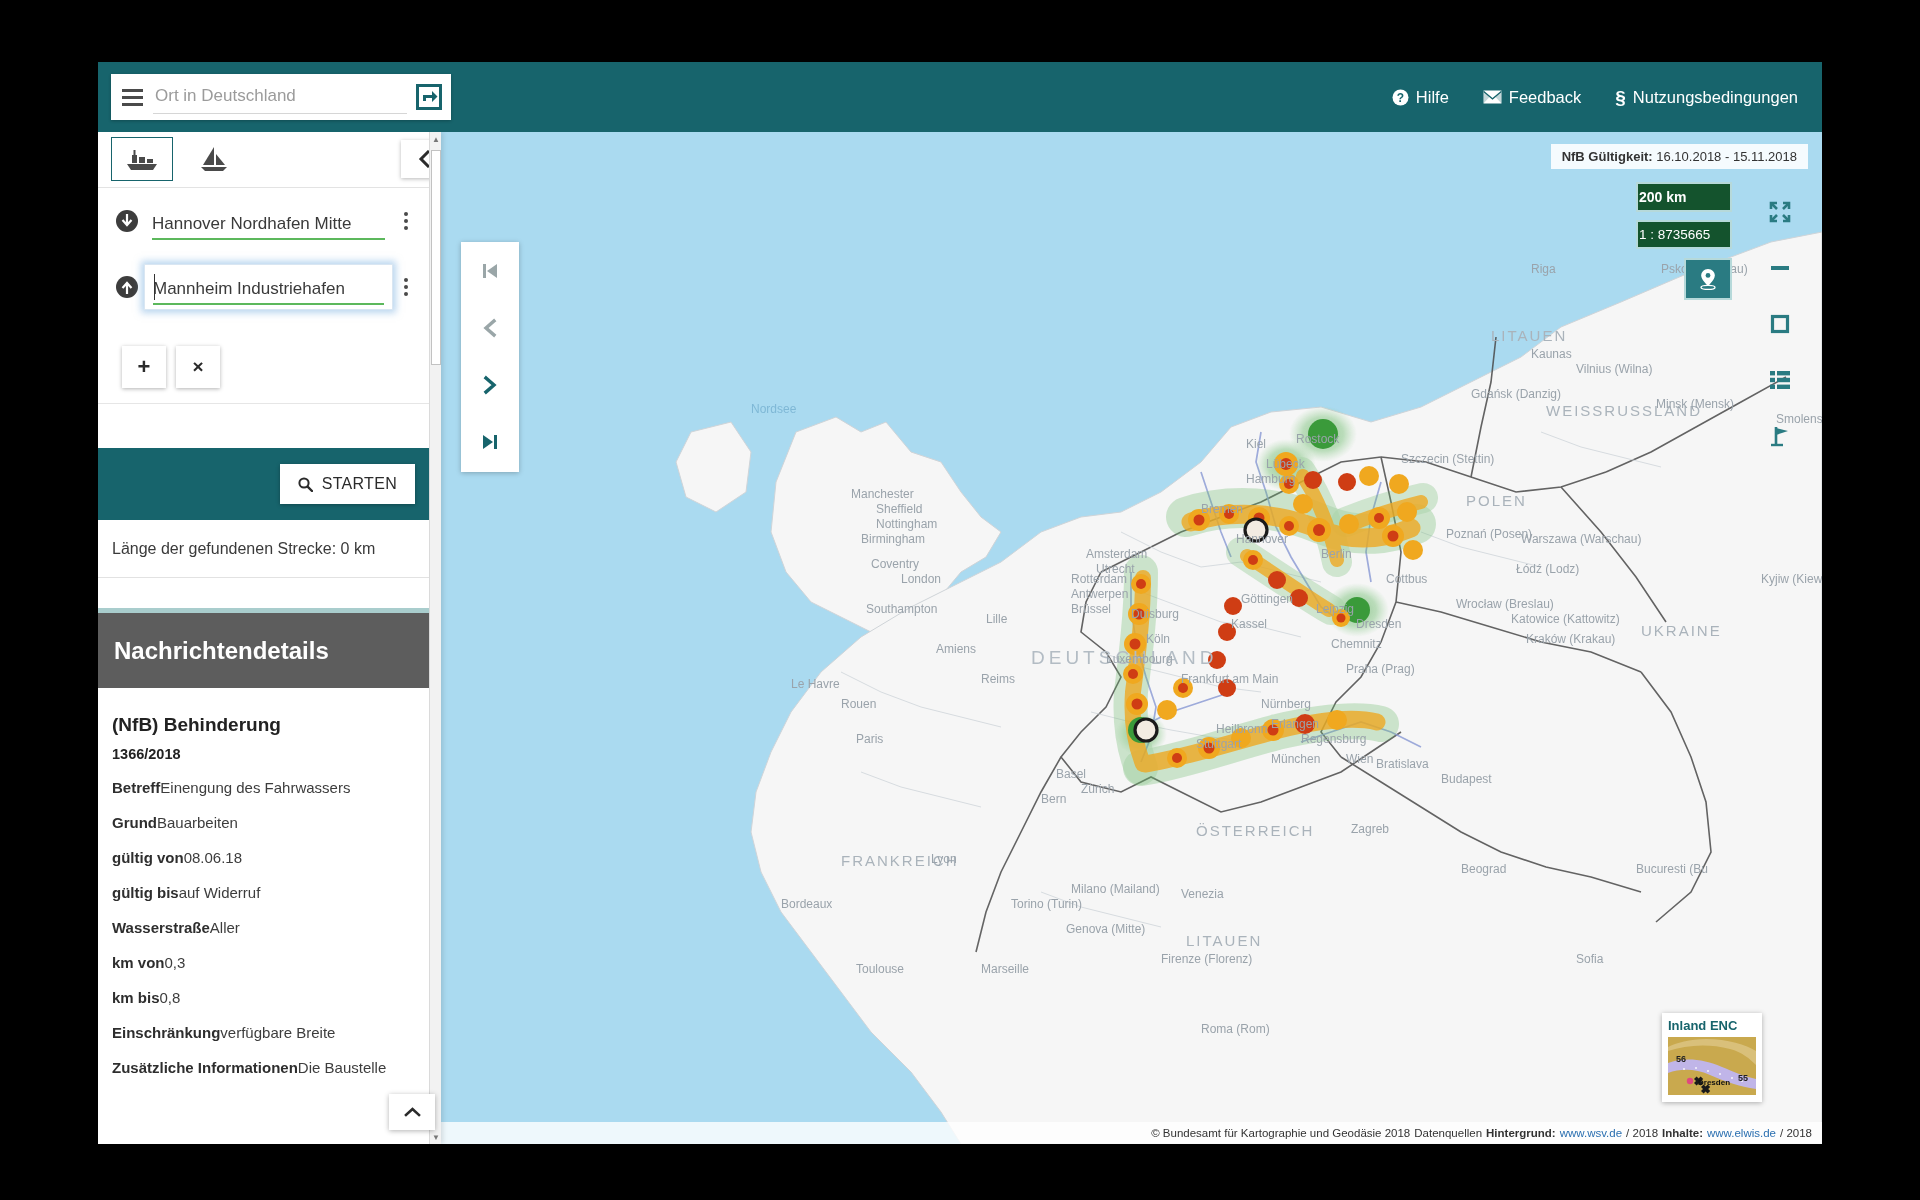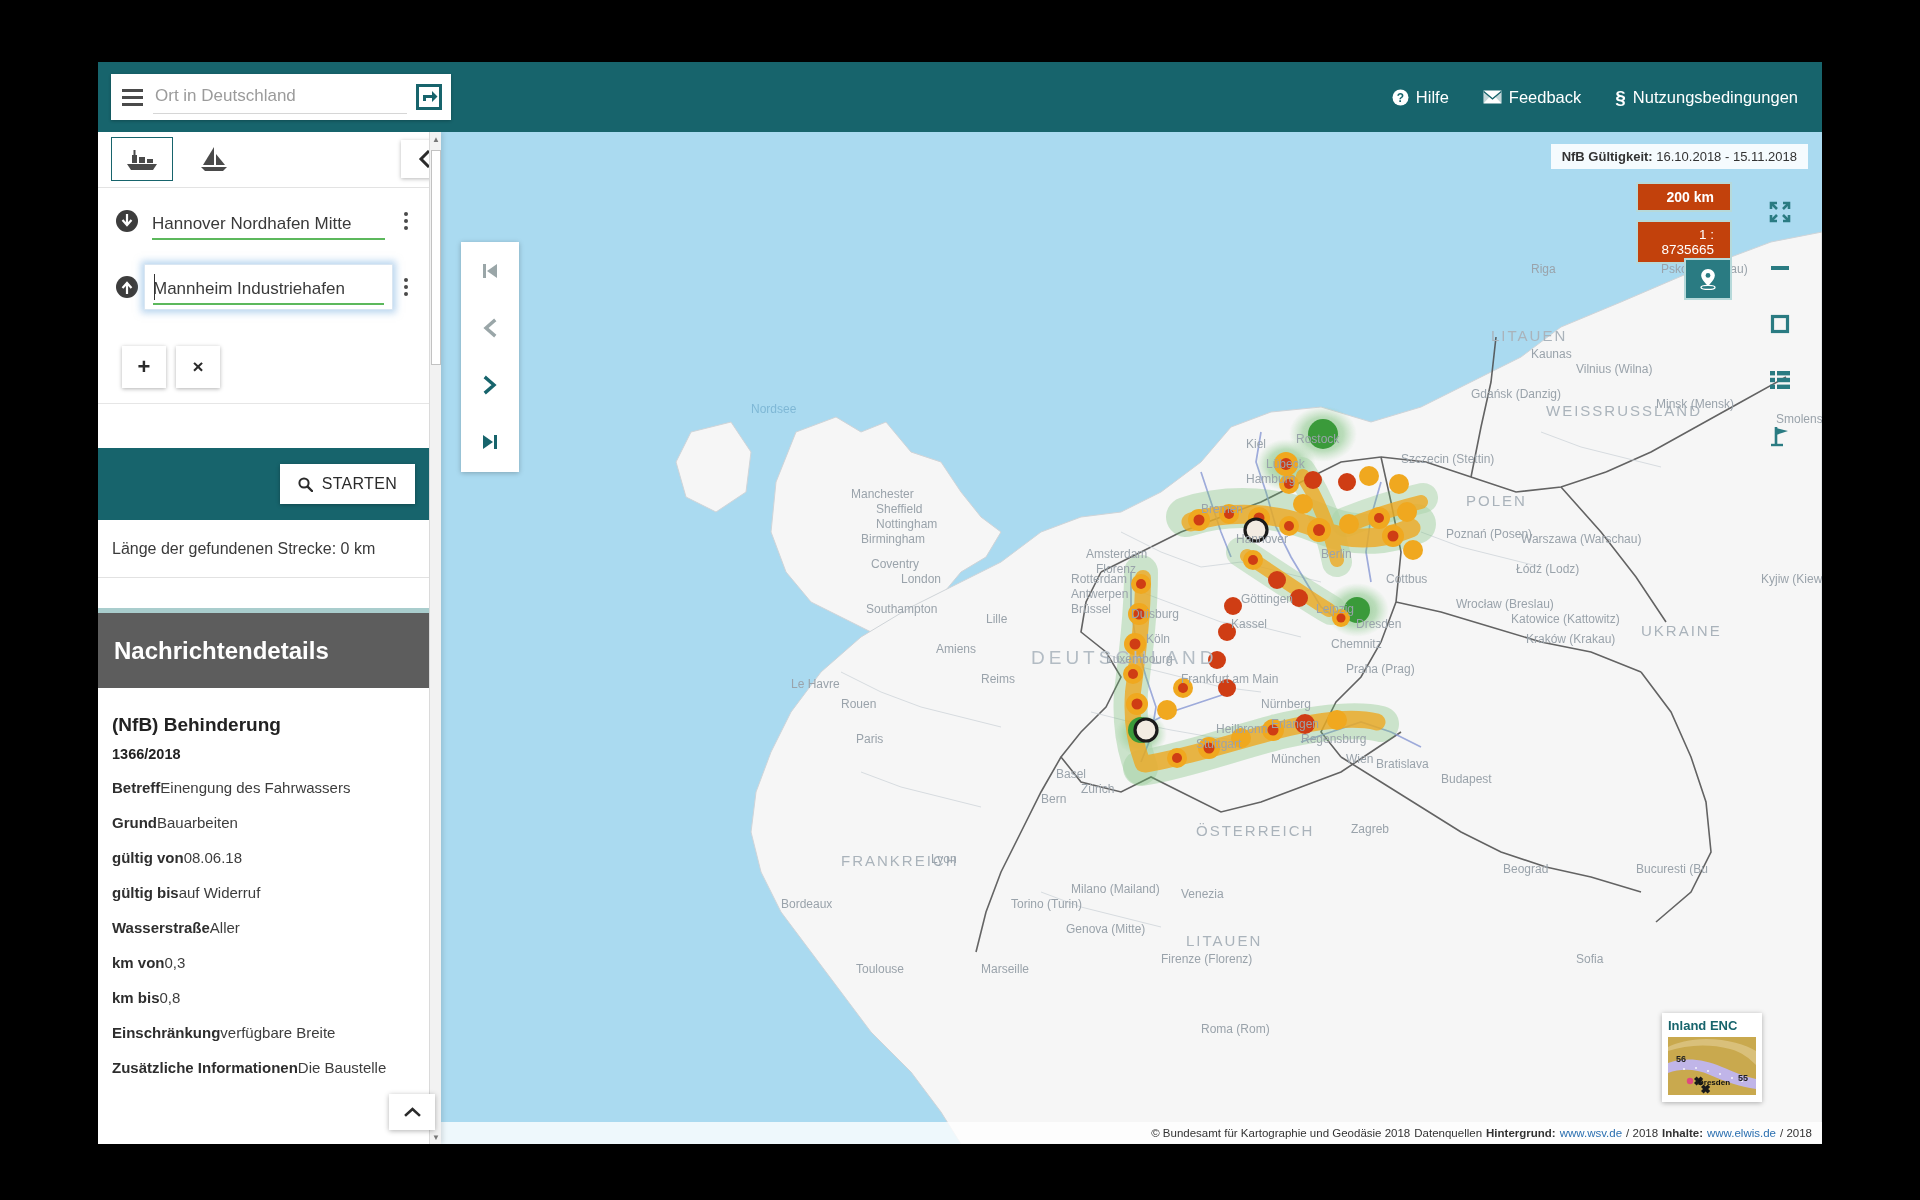--- a/index.html
+++ b/index.html
@@ -281,24 +281,24 @@
     background: rgba(255,255,255,.88);
     padding: 5px 11px;
     font-size: 13px; color: #333;
     z-index: 20; white-space: nowrap;
   }
   .nfb b { font-weight: bold; }
 
   
   .scalebox {
     position: absolute; right: 90px;
-    background: #c2410c; color: #fff;
+    background: #14532d; color: #fff;
     border: 2px solid #b6d9da;
     font-size: 14px; font-weight: bold;
-    padding: 5px 16px; text-align: right;
+    padding: 5px 1px; text-align: left;
     z-index: 20;
   }
   .scalebox.km { top: 50px; width: 96px; }
   .scalebox.ratio { top: 88px; width: 96px; font-weight: normal; font-size: 13.5px; }
   .pinbtn {
     position: absolute; right: 90px; top: 126px;
     width: 48px; height: 42px;
     background: #2a7b82; border: 2px solid #b6d9da;
     display: flex; align-items: center; justify-content: center;
     cursor: pointer; z-index: 20;
@@ -694,38 +694,38 @@
         <div class="mlabel " style="left: 1215px; top: 265px;">Minsk (Mensk)</div>
         <div class="mlabel " style="left: 1090px; top: 130px;">Riga</div>
         <div class="mlabel " style="left: 1090px; top: 215px;">Kaunas</div>
         <div class="mlabel " style="left: 1320px; top: 440px;">Kyjiw (Kiew)</div>
         <div class="mlabel " style="left: 1000px; top: 640px;">Budapest</div>
         <div class="mlabel " style="left: 905px; top: 620px;">Wien</div>
         <div class="mlabel " style="left: 935px; top: 625px;">Bratislava</div>
         <div class="mlabel " style="left: 910px; top: 690px;">Zagreb</div>
         <div class="mlabel " style="left: 1195px; top: 730px;">Bucuresti (Bu</div>
         <div class="mlabel " style="left: 1135px; top: 820px;">Sofia</div>
-        <div class="mlabel " style="left: 1020px; top: 730px; margin-left: 42px;">Beograd</div>
+        <div class="mlabel " style="left: 1020px; top: 730px;">Beograd</div>
         <div class="mlabel " style="left: 415px; top: 600px;">Paris</div>
         <div class="mlabel " style="left: 490px; top: 720px;">Lyon</div>
         <div class="mlabel " style="left: 340px; top: 765px;">Bordeaux</div>
         <div class="mlabel " style="left: 415px; top: 830px;">Toulouse</div>
         <div class="mlabel " style="left: 540px; top: 830px;">Marseille</div>
         <div class="mlabel " style="left: 630px; top: 750px;">Milano (Mailand)</div>
         <div class="mlabel " style="left: 570px; top: 765px;">Torino (Turin)</div>
         <div class="mlabel " style="left: 625px; top: 790px;">Genova (Mitte)</div>
         <div class="mlabel " style="left: 720px; top: 820px;">Firenze (Florenz)</div>
         <div class="mlabel " style="left: 760px; top: 890px;">Roma (Rom)</div>
         <div class="mlabel " style="left: 740px; top: 755px;">Venezia</div>
         <div class="mlabel " style="left: 640px; top: 650px;">Zürich</div>
         <div class="mlabel " style="left: 600px; top: 660px;">Bern</div>
         <div class="mlabel " style="left: 615px; top: 635px;">Basel</div>
         <div class="mlabel " style="left: 645px; top: 415px;">Amsterdam</div>
         <div class="mlabel " style="left: 630px; top: 440px;">Rotterdam</div>
-        <div class="mlabel " style="left: 655px; top: 430px;">Florenz</div>
+        <div class="mlabel " style="left: 655px; top: 430px;">Utrecht</div>
         <div class="mlabel " style="left: 630px; top: 470px;">Brüssel</div>
         <div class="mlabel " style="left: 630px; top: 455px;">Antwerpen</div>
         <div class="mlabel " style="left: 665px; top: 520px;">Luxembourg</div>
         <div class="mlabel " style="left: 460px; top: 440px;">London</div>
         <div class="mlabel " style="left: 420px; top: 400px;">Birmingham</div>
         <div class="mlabel " style="left: 410px; top: 355px;">Manchester</div>
         <div class="mlabel " style="left: 435px; top: 370px;">Sheffield</div>
         <div class="mlabel " style="left: 435px; top: 385px;">Nottingham</div>
         <div class="mlabel " style="left: 430px; top: 425px;">Coventry</div>
         <div class="mlabel " style="left: 425px; top: 470px;">Southampton</div>

